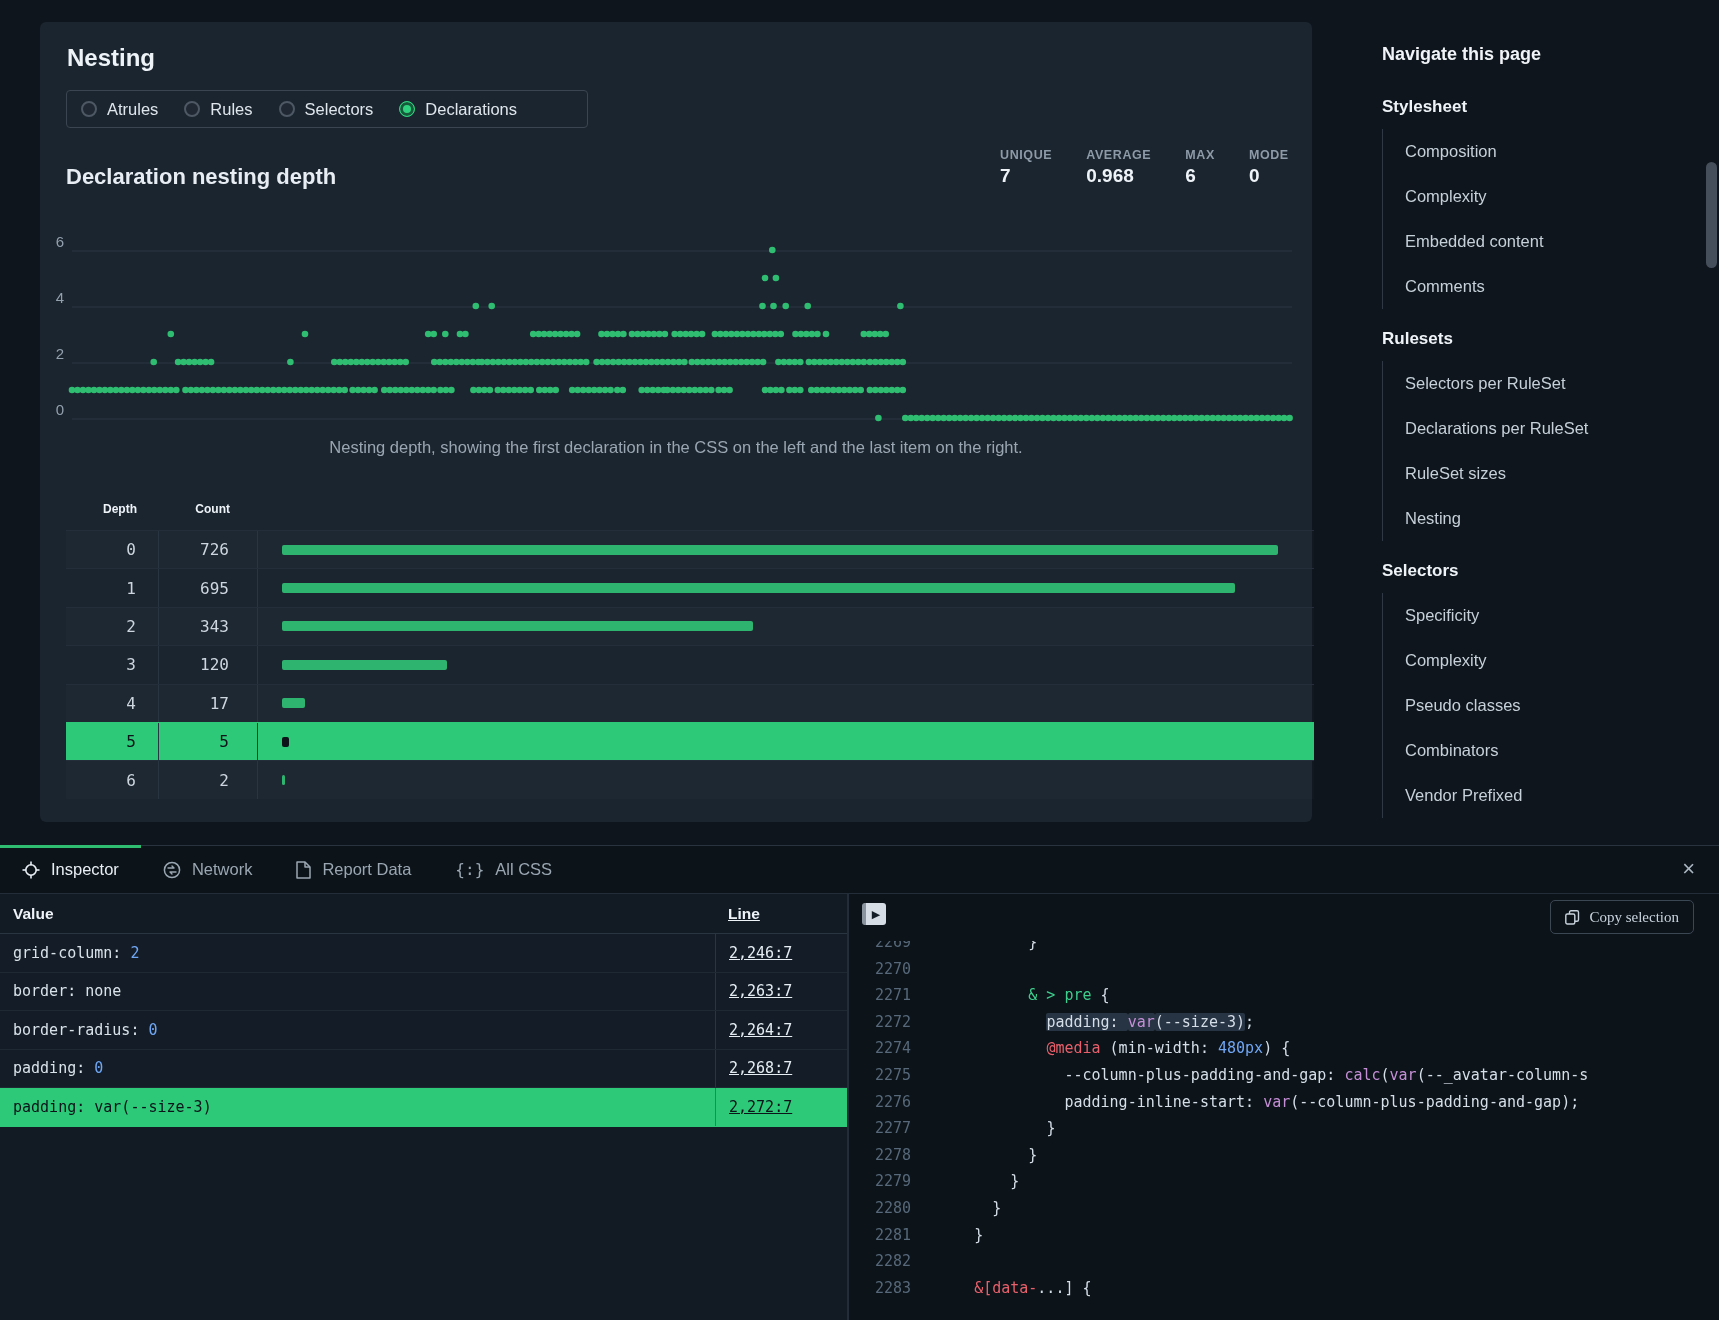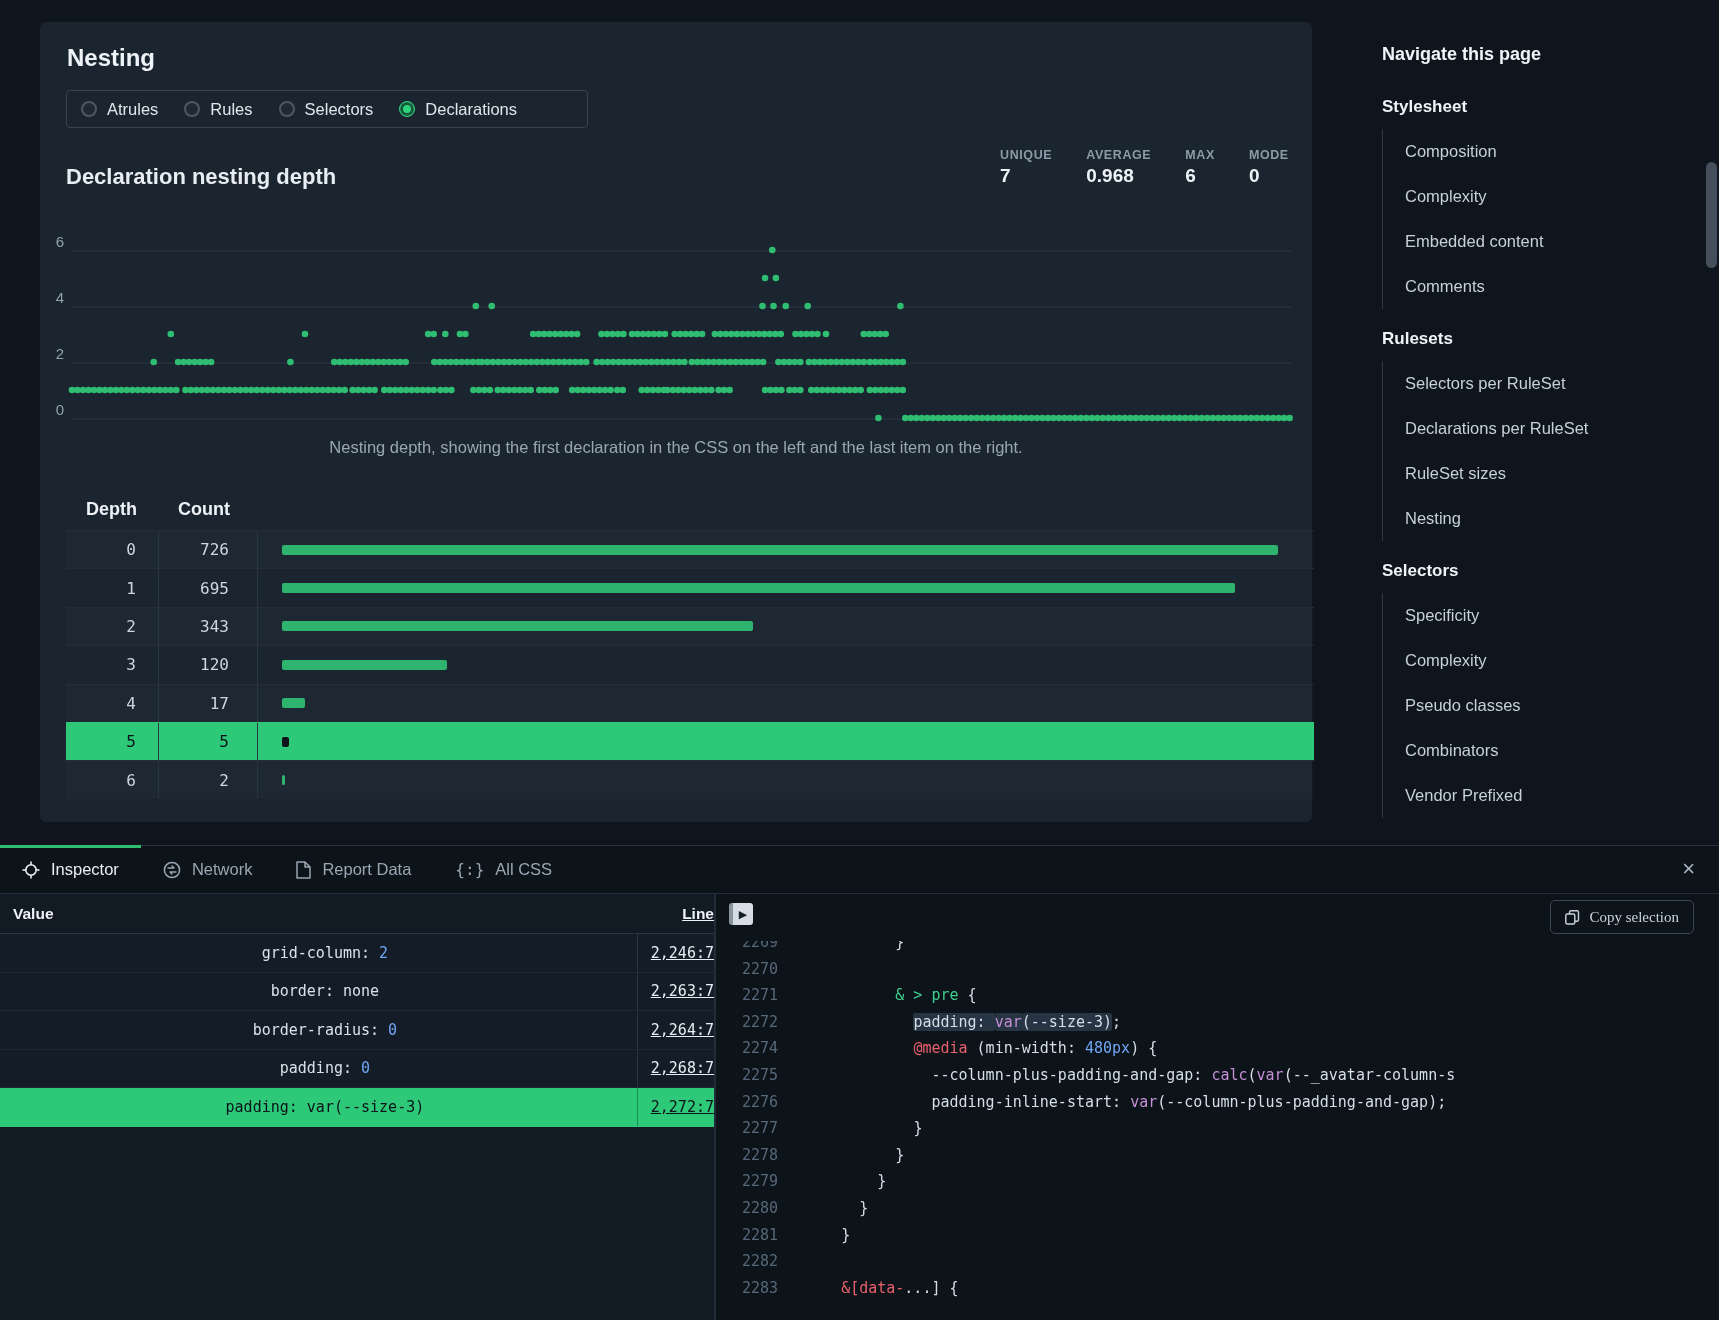--- a/index.html
+++ b/index.html
@@ -18,21 +18,21 @@
   #section-title { position:absolute; left:26px; top:142px; font-size:22px; font-weight:700; color:#e7edf3; }
   #stats { position:absolute; left:960px; top:126px; display:flex; gap:34px; }
   .stat .lab { font-size:12.5px; letter-spacing:.6px; color:#8d9aa7; font-weight:600; }
   .stat .val { font-size:19px; font-weight:700; color:#eef3f8; margin-top:3px; }
   #chart { position:absolute; left:0; top:203px; }
   #caption { position:absolute; left:0; top:416px; width:1272px; text-align:center;
     font-size:16.5px; color:#9aa6b2; }
   
   #depth-table { position:absolute; left:26px; top:466px; width:1248px; font-family:"DejaVu Sans Mono", monospace; }
   .t-head { display:flex; height:42px; align-items:center; font-family:"Liberation Sans",sans-serif;
-    font-weight:700; font-size:18px; color:#eef3f8; }
+    font-weight:700; font-size:12px; color:#eef3f8; }
   .t-row { display:flex; height:38.4px; align-items:center; border-top:1px solid #232e3a; font-size:16px; color:#cdd6df; }
   .t-row:nth-child(odd) { background:rgba(255,255,255,0.015); }
   .c-depth { width:93px; text-align:right; padding-right:22px; }
   .c-count { width:99px; text-align:right; padding-right:28px; }
   .t-row .c-depth, .t-row .c-count { border-right:1px solid #2a3542; height:100%; display:flex; align-items:center; justify-content:flex-end; }
   .c-bar { flex:1; padding-left:24px; height:100%; display:flex; align-items:center; }
   .bar { height:10px; background:#2fb46f; border-radius:2px; }
   .t-row.selected { background:#2dc878; color:#0c1319; border-top-color:#2dc878; }
   .t-row.selected .bar { background:#0c1319; }
   
@@ -47,23 +47,23 @@
   #bottom { position:absolute; left:0; top:845px; width:1719px; height:475px; background:#0c1319; border-top:1px solid #28333f; }
   #tabbar { position:relative; height:48px; border-bottom:1px solid #222d39; display:flex; align-items:center; }
   .tab { display:flex; align-items:center; gap:11px; padding:0 22px; height:100%; font-size:16.5px; color:#9aa7b3; cursor:pointer; position:relative; }
   .tab.active { color:#e8eef4; }
   .tab.active::before { content:""; position:absolute; left:0; top:-1px; width:100%; height:3px; background:#2fbe71; }
   .tab svg { display:block; }
   .braces-glyph { font-family:"DejaVu Sans Mono",monospace; font-size:16px; }
   #close-btn { position:absolute; right:24px; top:12px; font-size:22px; color:#aab6c2; cursor:pointer; line-height:1; }
   #panel-body { position:absolute; left:0; top:48px; width:1719px; height:427px; display:flex; }
   
-  #insp { width:716px; background:#121b24; border-right:2px solid #232d3a; font-family:"DejaVu Sans Mono",monospace; }
+  #insp { width:849px; background:#121b24; border-right:2px solid #232d3a; font-family:"DejaVu Sans Mono",monospace; }
   .insp-head { display:flex; height:40px; align-items:center; font-family:"Liberation Sans",sans-serif; font-weight:700; font-size:15.5px; color:#eef3f8; border-bottom:1px solid #2a3542; }
-  .insp-row { display:flex; height:38.5px; align-items:center; font-size:15px; color:#d9e1e9; border-bottom:1px solid #1e2934; background:#141d27;text-align:center; }
+  .insp-row { display:flex; height:38.5px; align-items:center; font-size:15px; color:#d9e1e9; border-bottom:1px solid #1e2934; background:#141d27; }
   .insp-val { width:715px; padding-left:13px; }
   .insp-line { flex:1; padding-left:13px; border-left:1px solid #2a3542; height:100%; display:flex; align-items:center; }
   .insp-head .insp-line { border-left:none; }
   .insp-line a { color:#e6edf3; text-decoration:underline; cursor:pointer; }
   .insp-head .line-h { text-decoration:underline; }
   .num-blue { color:#70a7f5; }
   .insp-row.selected { background:#2dc878; color:#0c1319; border-bottom-color:#2dc878; }
   .insp-row.selected a { color:#0c1319; }
   .insp-row.selected .insp-line { border-left-color:#169153; }
   

